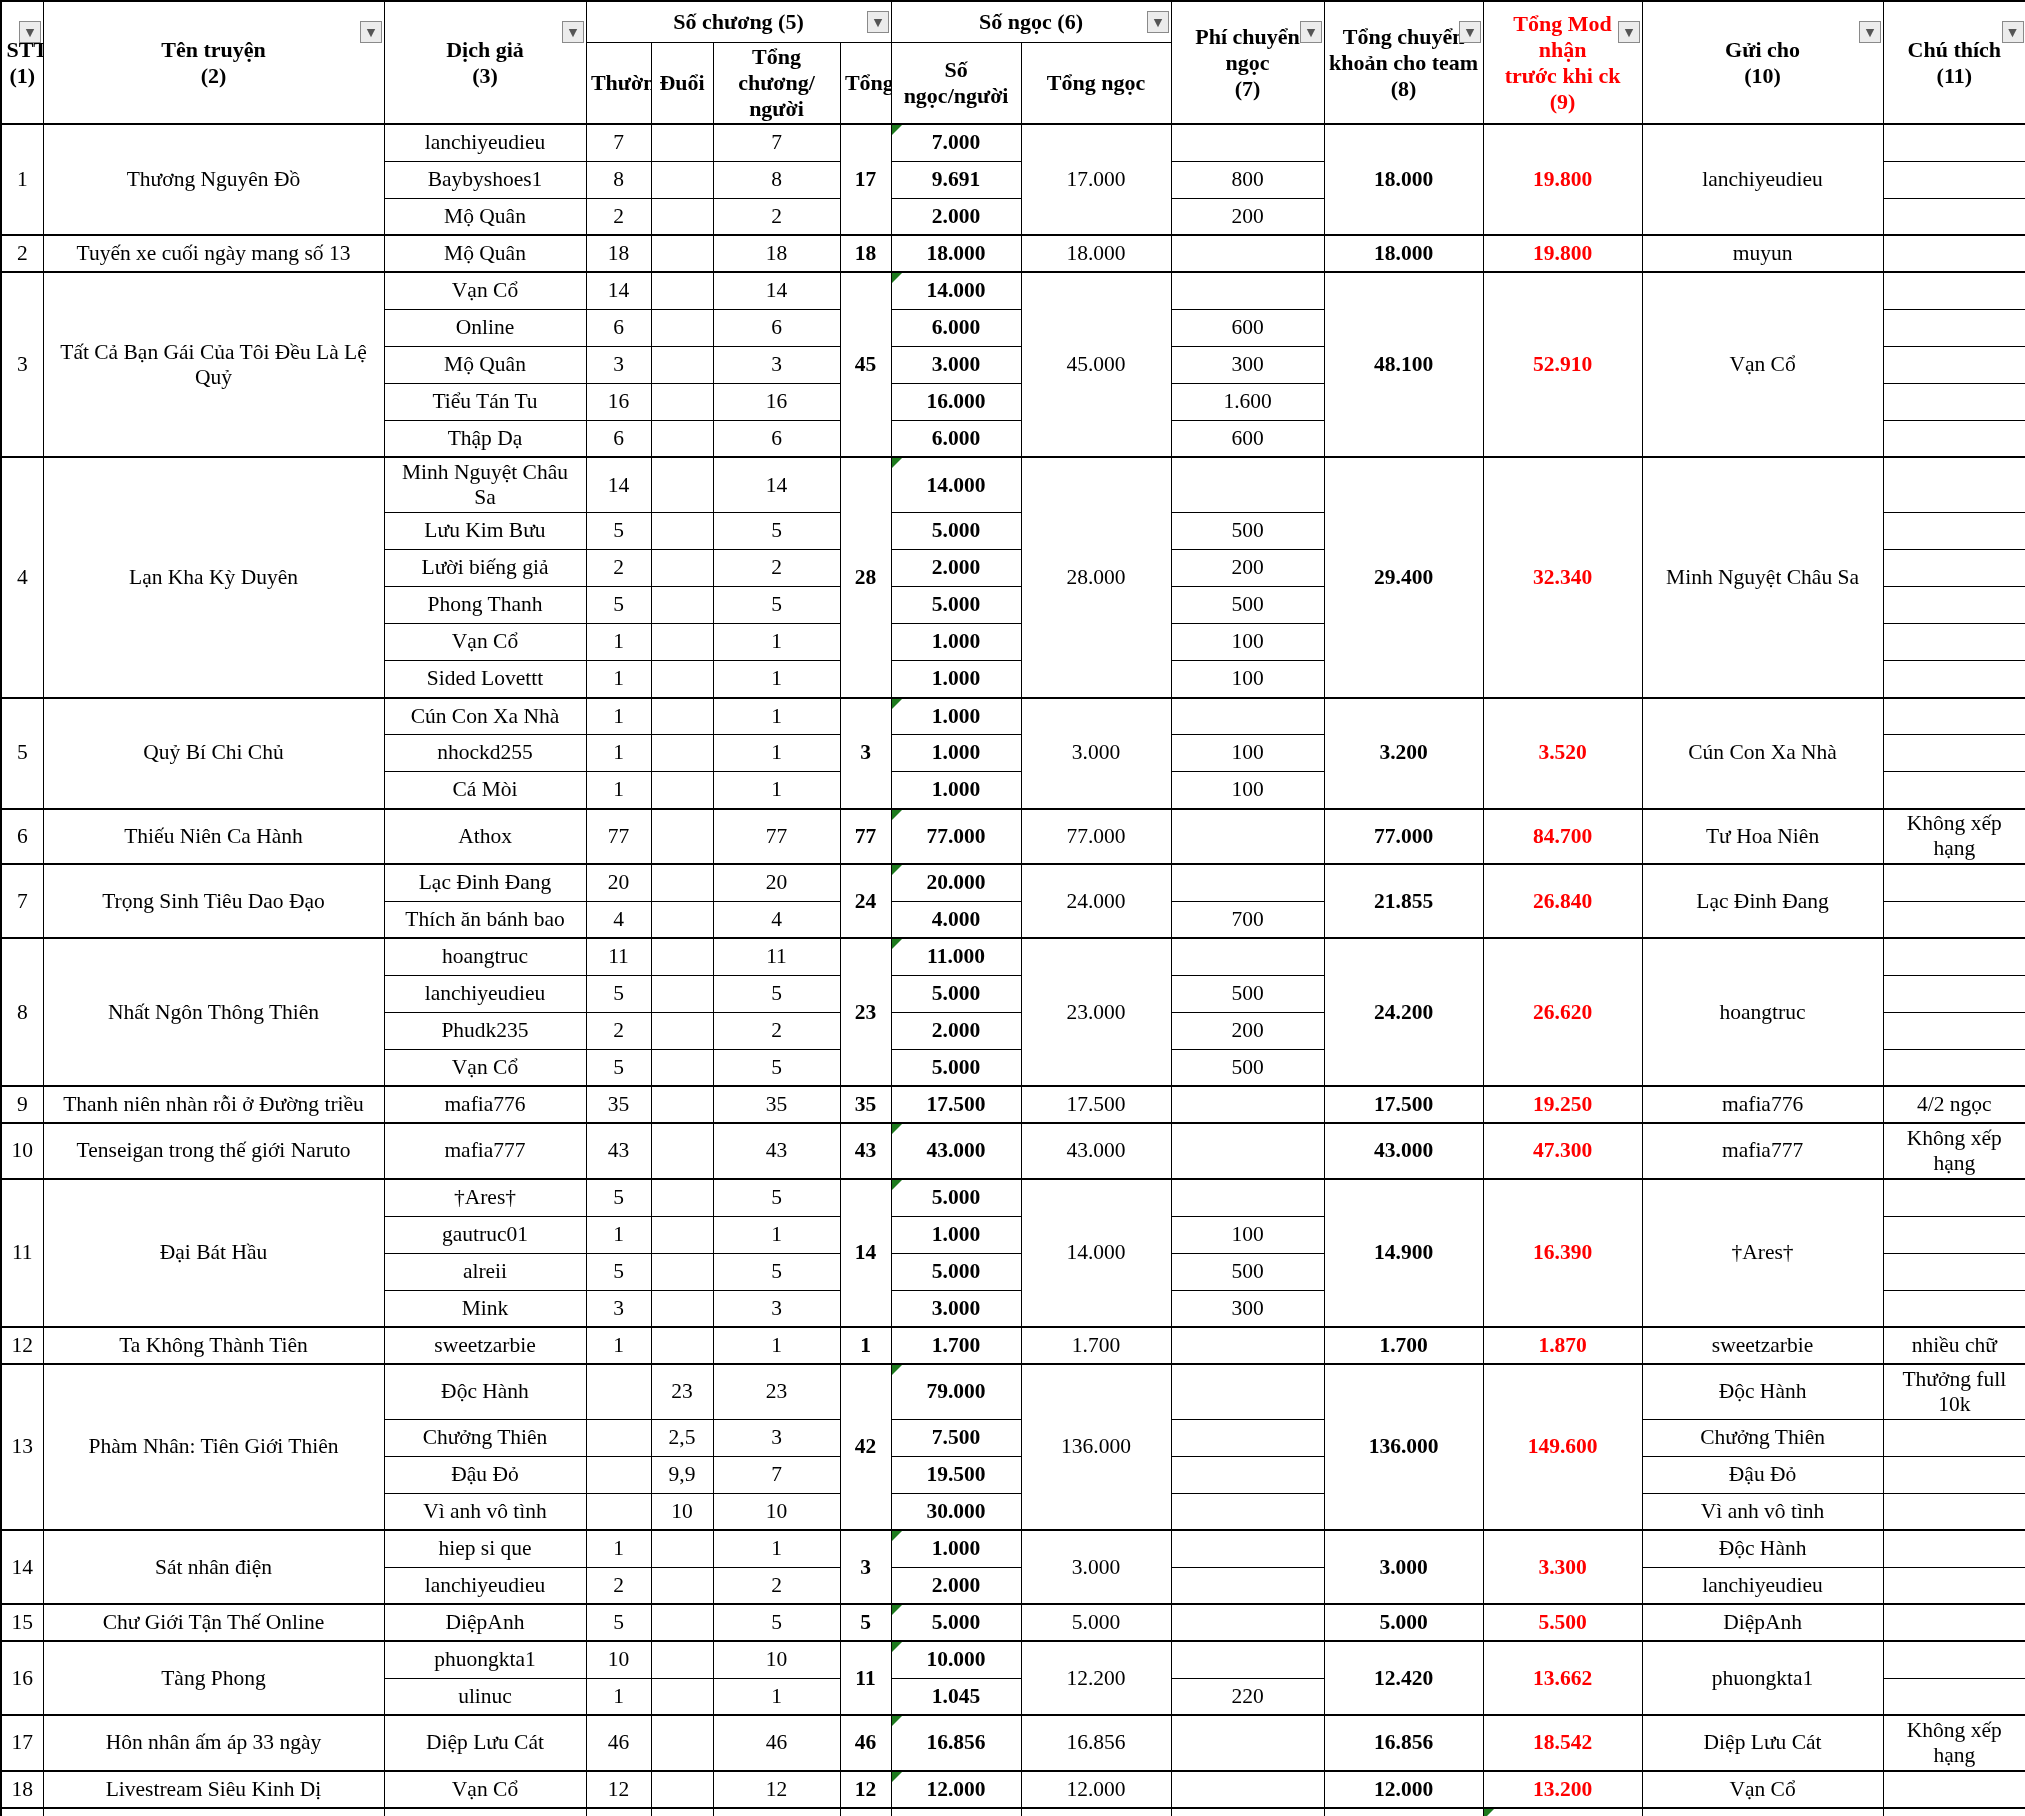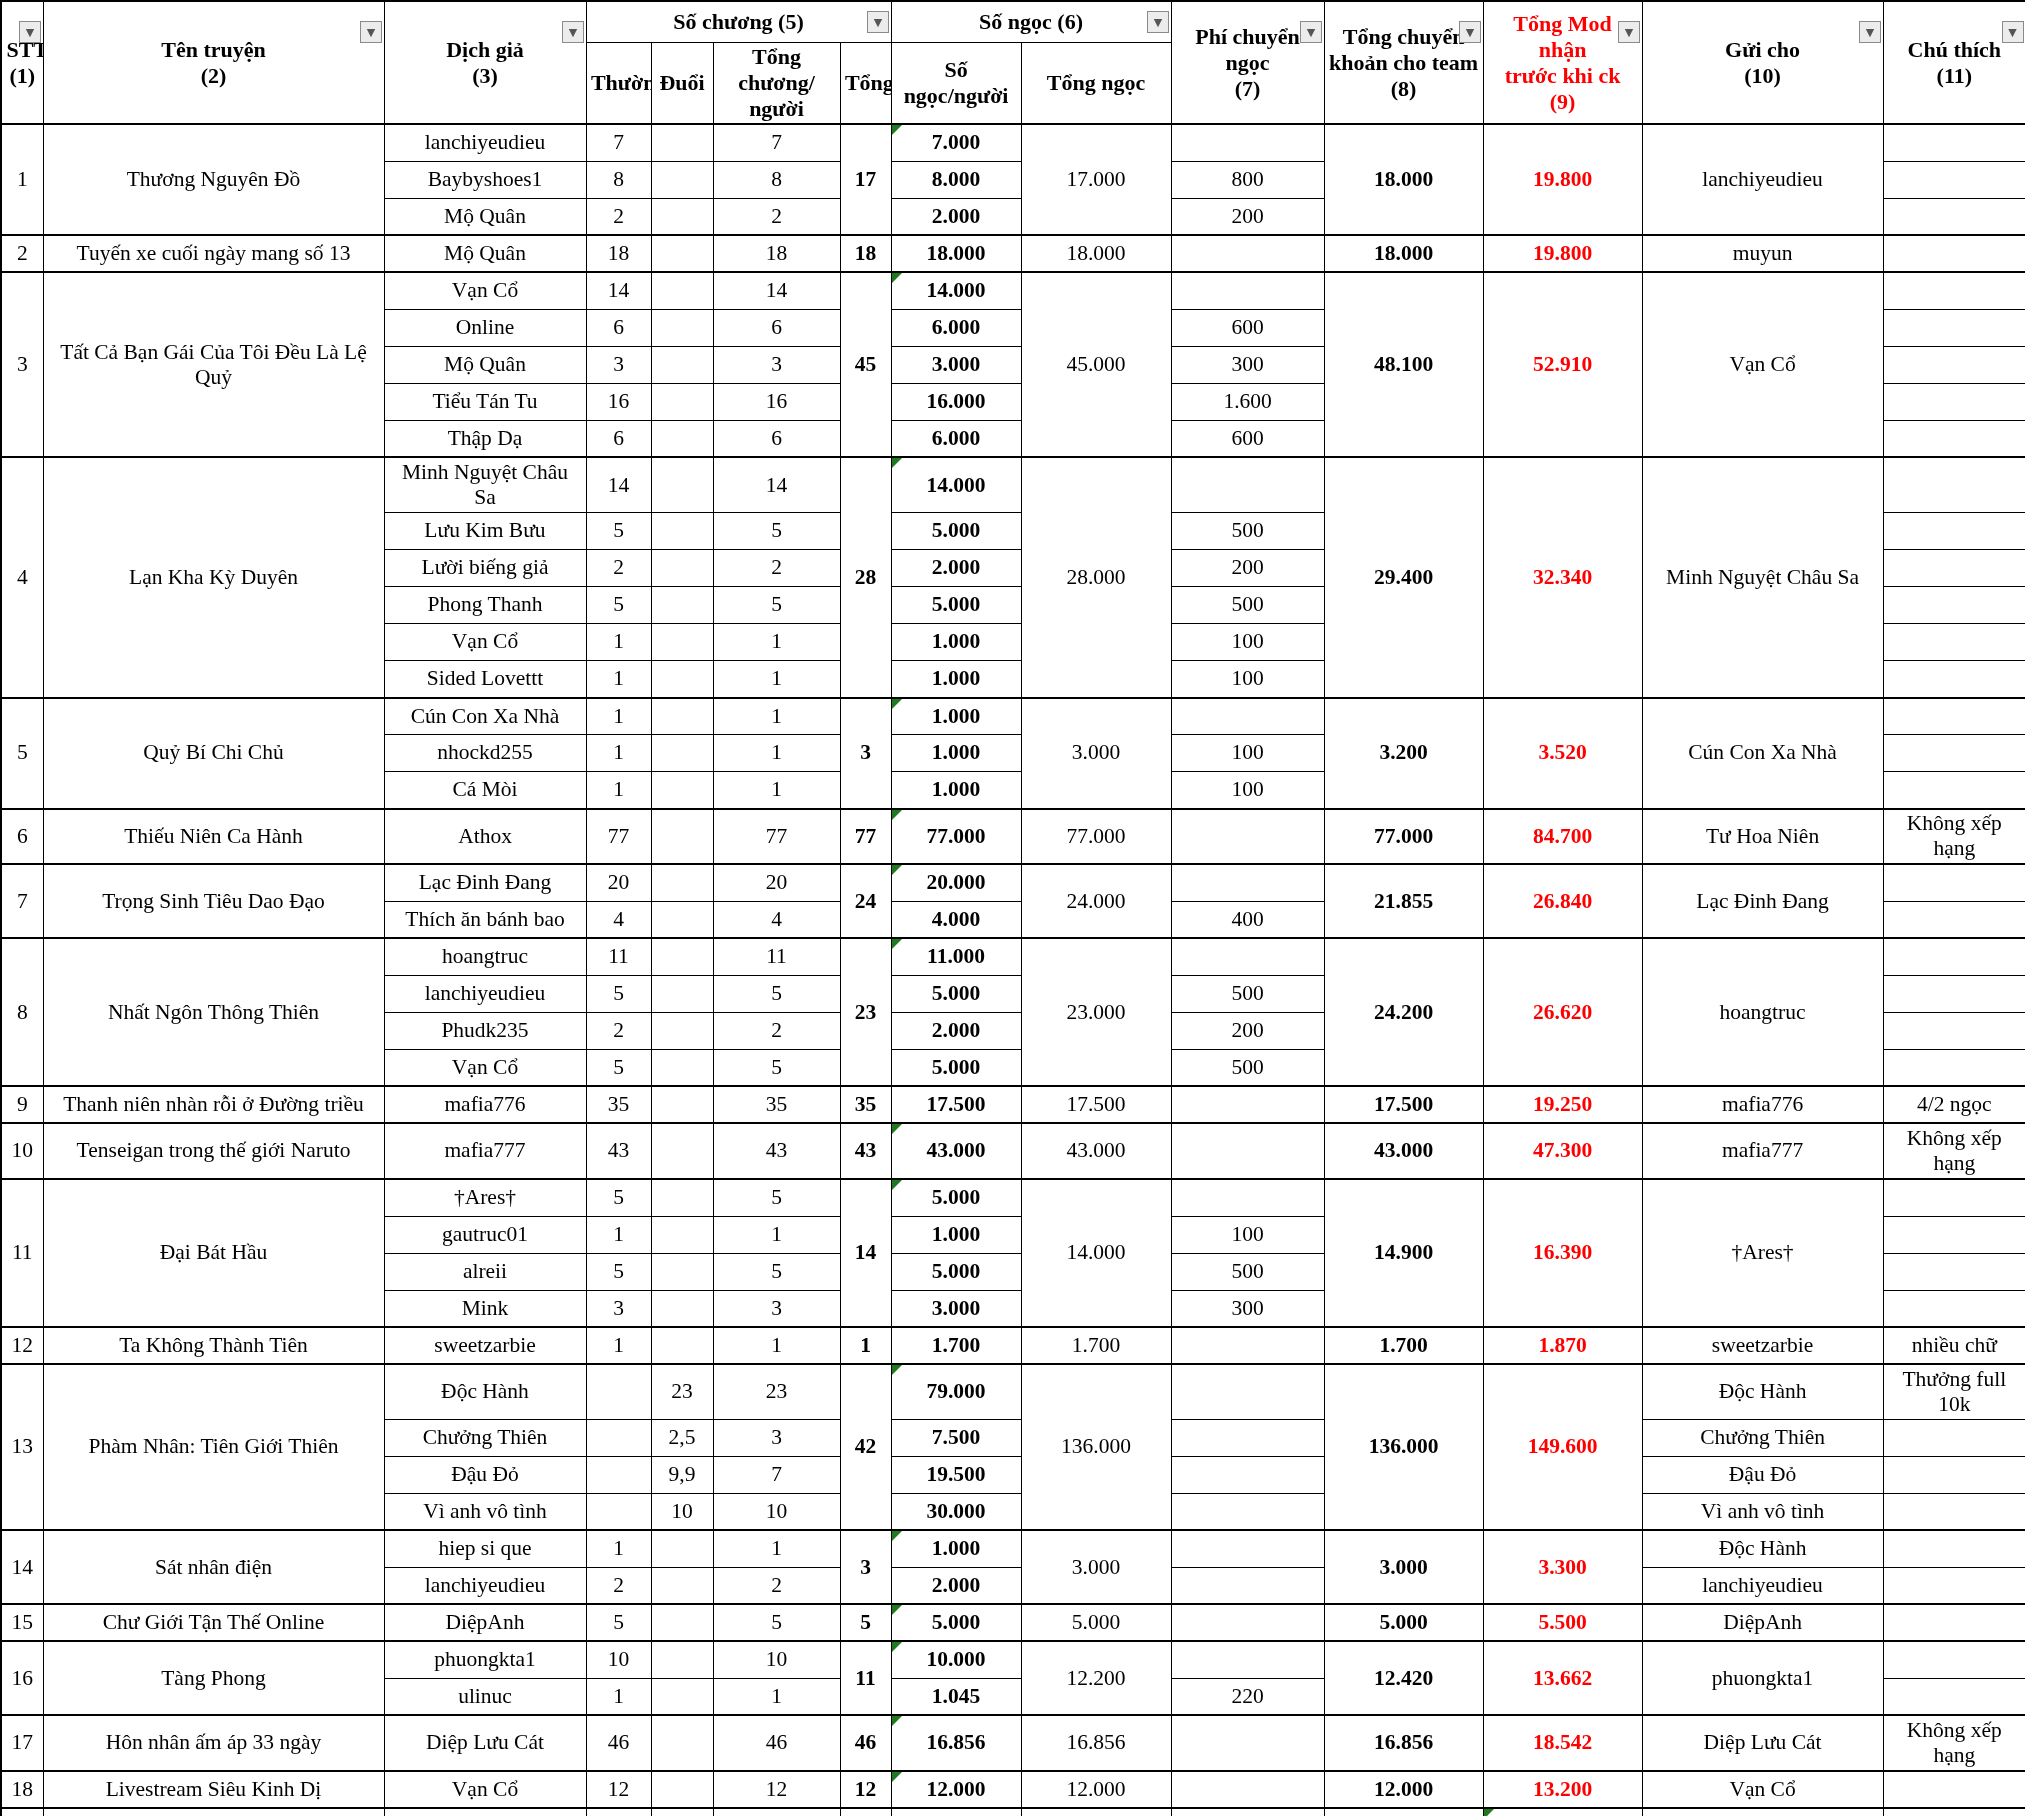--- a/index.html
+++ b/index.html
@@ -107,21 +107,21 @@
         <td class="b" rowspan="3">18.000</td>
         <td class="b red" rowspan="3">19.800</td>
         <td rowspan="3">lanchiyeudieu</td>
         <td></td>
       </tr>
       <tr class="sub">
         <td>Baybyshoes1</td>
         <td>8</td>
         <td></td>
         <td>8</td>
-        <td class="b">8.000</td>
+        <td class="b">9.691</td>
         <td>800</td>
         <td></td>
       </tr>
       <tr class="sub">
         <td>Mộ Quân</td>
         <td>2</td>
         <td></td>
         <td>2</td>
         <td class="b">2.000</td>
         <td>200</td>
@@ -321,21 +321,21 @@
         <td class="b red" rowspan="2">26.840</td>
         <td rowspan="2">Lạc Đinh Đang</td>
         <td></td>
       </tr>
       <tr class="sub">
         <td>Thích ăn bánh bao</td>
         <td>4</td>
         <td></td>
         <td>4</td>
         <td class="b">4.000</td>
-        <td>400</td>
+        <td>700</td>
         <td></td>
       </tr>
       <tr class="story-start">
         <td rowspan="4">8</td>
         <td class="wrap-title" rowspan="4">Nhất Ngôn Thông Thiên</td>
         <td>hoangtruc</td>
         <td>11</td>
         <td></td>
         <td>11</td>
         <td class="b" rowspan="4">23</td>

